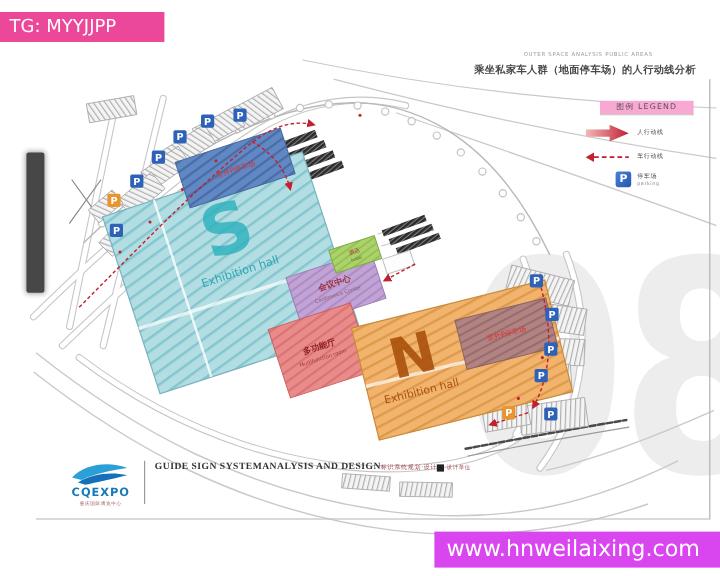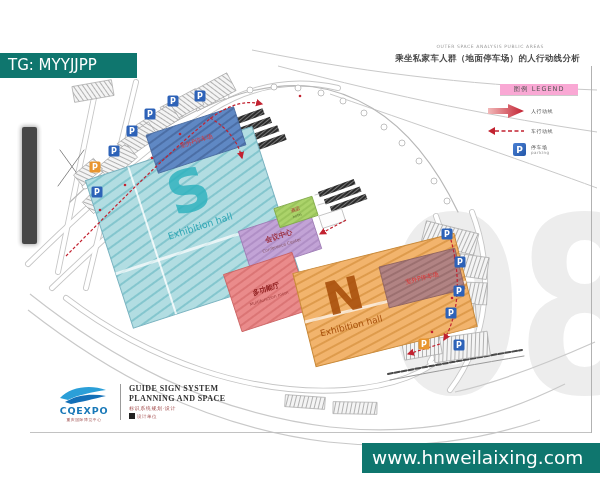--- a/index.html
+++ b/index.html
@@ -41,32 +41,32 @@
   .pbadge{display:inline-flex;width:13px;height:13px;border-radius:2px;
     background:linear-gradient(135deg,#4a80d4,#2457a8);color:#fff;font-size:9px;font-weight:bold;
     align-items:center;justify-content:center;}
 
   
   .footer{position:absolute;left:56px;top:384px;display:flex;gap:8px;align-items:flex-start;z-index:5;}
   .f-logo{display:flex;flex-direction:column;align-items:center;width:56px;}
   .f-brand{font-size:9.5px;font-weight:bold;color:#1878b8;letter-spacing:.8px;line-height:1;text-align:right;}
   .f-brand-sub{font-size:3.8px;color:#a05050;letter-spacing:.6px;margin-top:1px;}
   .f-div{width:1px;height:36px;background:#9a9a9a;}
-  .f-text{display:flex;flex-direction:column;}
+  .f-text{display:flex;flex-direction:row;}
   .f-l1{font-family:"Liberation Serif",serif;font-size:8px;font-weight:bold;color:#333;
     letter-spacing:.4px;line-height:1.2;}
   .f-l3{font-size:5px;color:#a04848;margin-top:2px;letter-spacing:.6px;}
   .f-agency{display:flex;align-items:center;gap:2px;margin-top:2px;}
   .f-sq{width:6px;height:6px;background:#222;}
   .f-ag-t{font-size:4.5px;color:#a04848;letter-spacing:.5px;}
 
   
-  .tgbar{position:absolute;left:0;top:10px;width:137px;height:25px;background:#0f766e;
-    color:#fff;font-size:15px;line-height:25px;padding-left:8px;z-index:9;margin-top:43px;}
-  .urlbar{position:absolute;left:362px;top:443px;width:238px;height:30px;background:#0f766e;
+  .tgbar{position:absolute;left:0;top:10px;width:137px;height:25px;background:#ec4899;
+    color:#fff;font-size:15px;line-height:25px;padding-left:8px;z-index:9;}
+  .urlbar{position:absolute;left:362px;top:443px;width:238px;height:30px;background:#d946ef;
     color:#fff;font-size:18.5px;line-height:30px;padding-left:10px;z-index:9;}
 </style>
 </head>
 <body>
 
 <div class="stage">
 
   <div class="pagemark">08</div>
 
   <svg class="plan-svg" width="600" height="480" viewBox="0 0 600 480">
@@ -378,21 +378,21 @@
       <svg width="52" height="22" viewBox="0 0 52 22">
         <path d="M2,14 C12,3 32,0 48,6 C34,8 20,11 10,16 Z" fill="#2b9fd8"></path>
         <path d="M7,18 C18,11 34,9 48,12 C36,15 22,18 13,20 Z" fill="#1470b8"></path>
       </svg>
       <div class="f-brand">CQEXPO</div>
       <div class="f-brand-sub">重庆国际博览中心</div>
     </div>
     <div class="f-div"></div>
     <div class="f-text">
       <div class="f-l1">GUIDE SIGN SYSTEM</div>
-      <div class="f-l1">PLANNING AND SPACE</div>
+      <div class="f-l1">ANALYSIS AND DESIGN</div>
       <div class="f-l3">标识系统规划·设计</div>
       <div class="f-agency">
         <span class="f-sq"></span>
         <span class="f-ag-t">设计单位</span>
       </div>
     </div>
   </div>
 
   <div class="tgbar">TG: MYYJJPP</div>
   <div class="urlbar">www.hnweilaixing.com</div>

